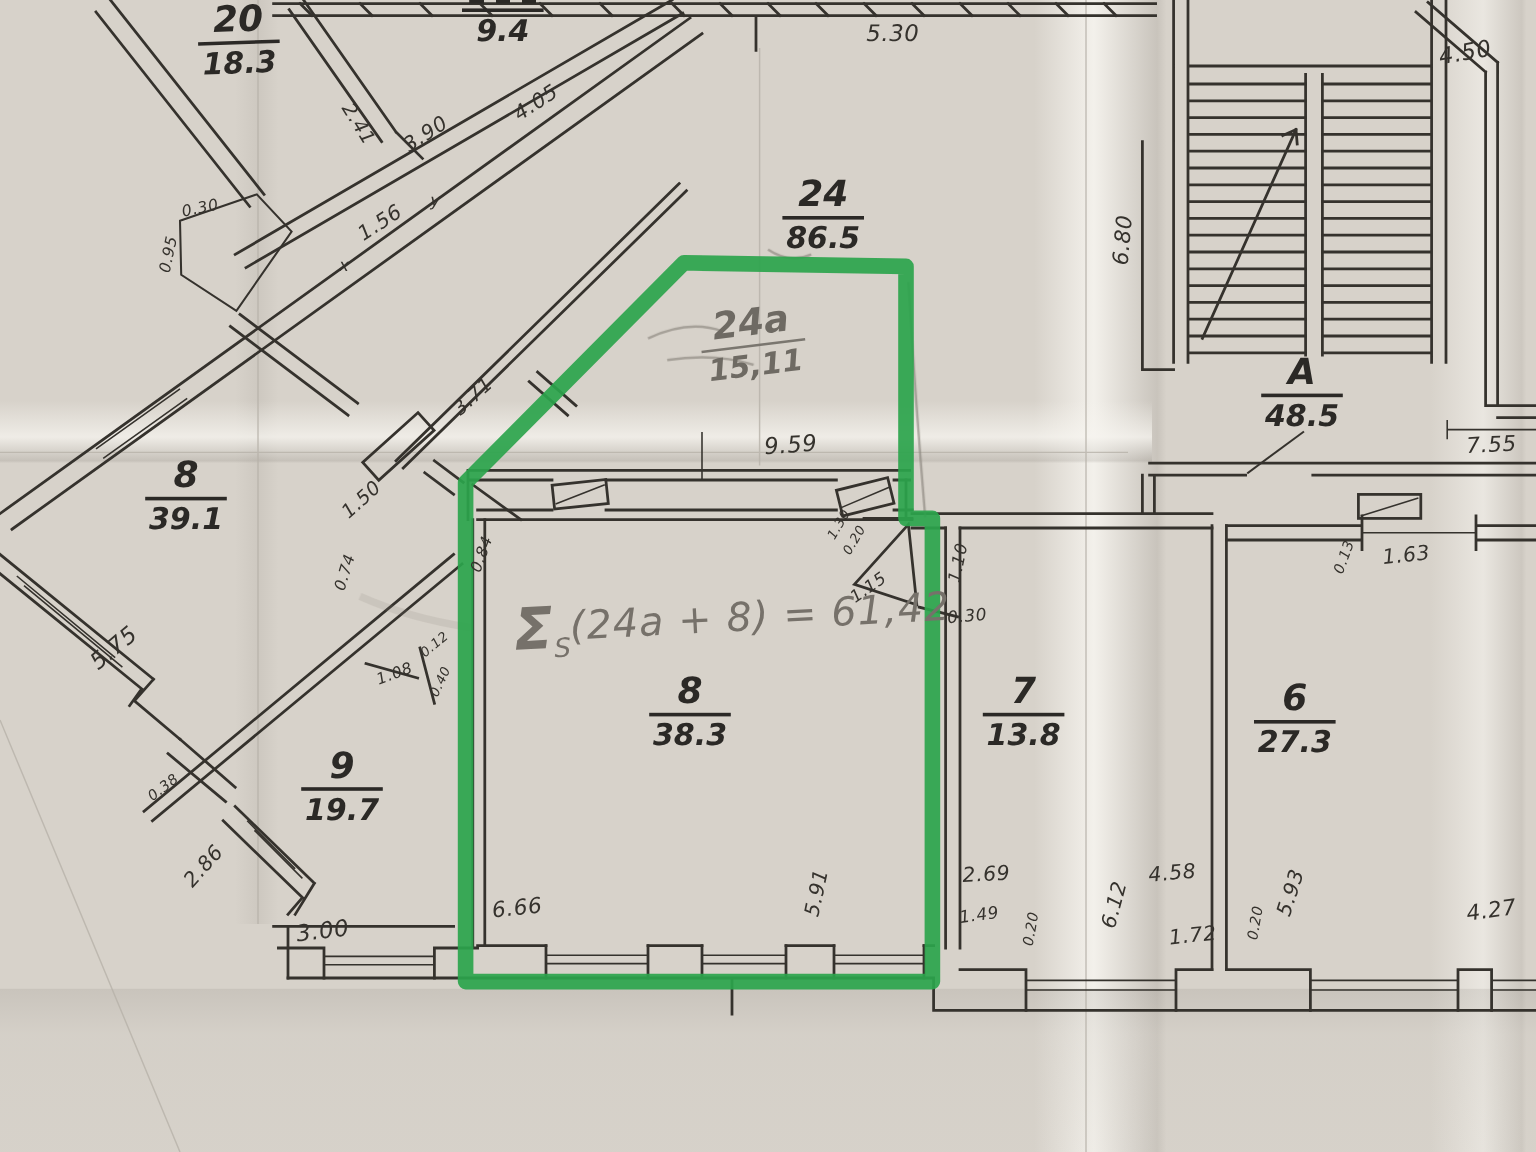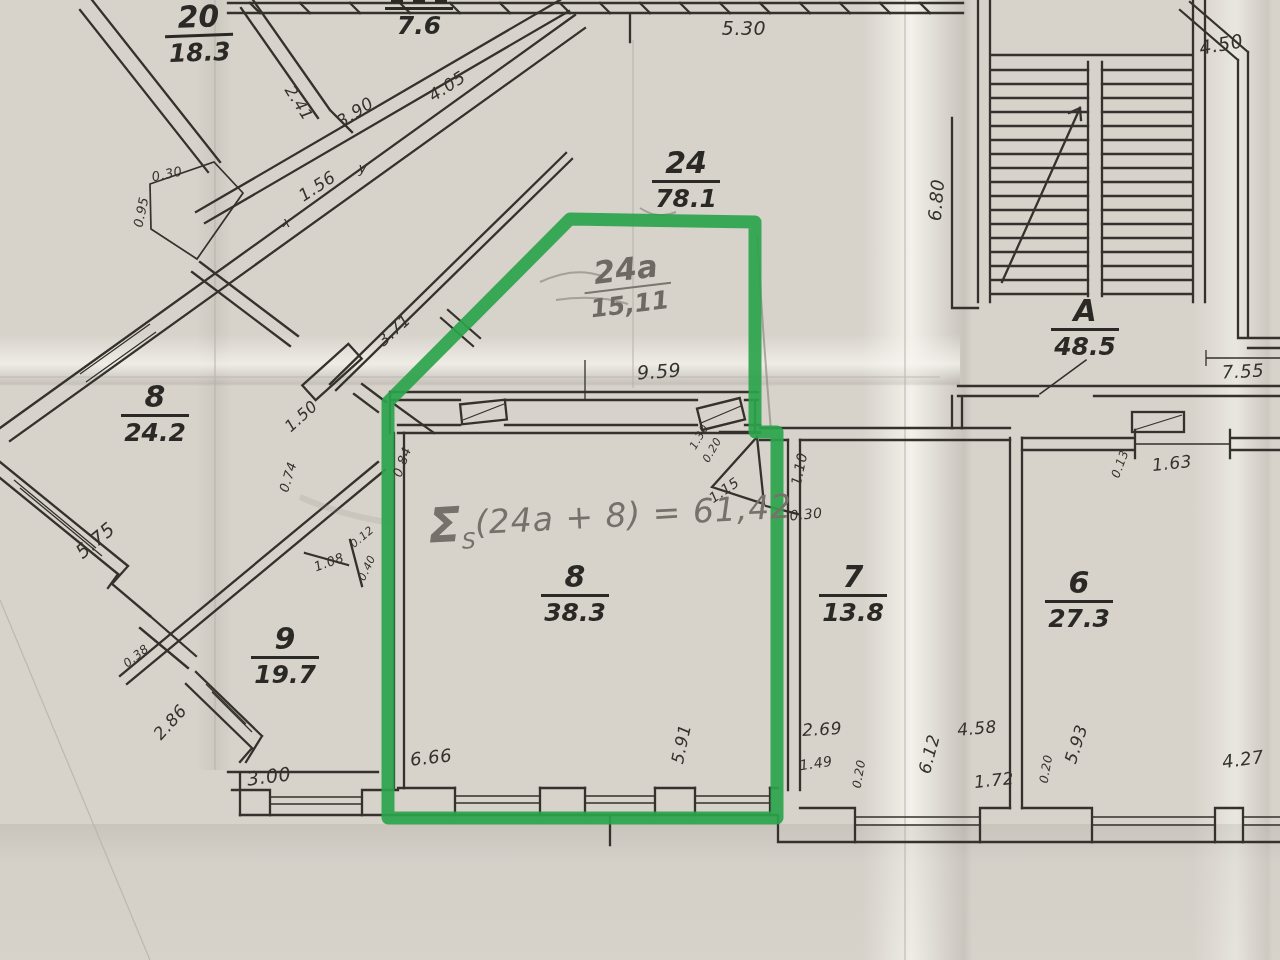--- a/index.html
+++ b/index.html
@@ -123,36 +123,36 @@
   </svg>
 
   <div class="room" style="left:168px;top:2px;transform:rotate(-2deg)">
     <span class="num">20</span>
     <span class="bar"></span>
     <span class="area">18.3</span>
   </div>
   <div class="room" style="left:388px;top:-4px">
     <span class="cutmarks"></span>
     <span class="bar"></span>
-    <span class="area">7.6</span>
+    <span class="area">9.4</span>
   </div>
   <div class="room" style="left:655px;top:148px">
     <span class="num">24</span>
     <span class="bar"></span>
-    <span class="area">78.1</span>
+    <span class="area">86.5</span>
   </div>
   <div class="room pencil" style="left:588px;top:254px;transform:rotate(-7deg)">
     <span class="num">24a</span>
     <span class="bar"></span>
     <span class="area">15,11</span>
   </div>
   <div class="room" style="left:124px;top:382px">
     <span class="num">8</span>
     <span class="bar"></span>
-    <span class="area">24.2</span>
+    <span class="area">39.1</span>
   </div>
   <div class="room" style="left:254px;top:624px">
     <span class="num">9</span>
     <span class="bar"></span>
     <span class="area">19.7</span>
   </div>
   <div class="room" style="left:544px;top:562px">
     <span class="num">8</span>
     <span class="bar"></span>
     <span class="area">38.3</span>

